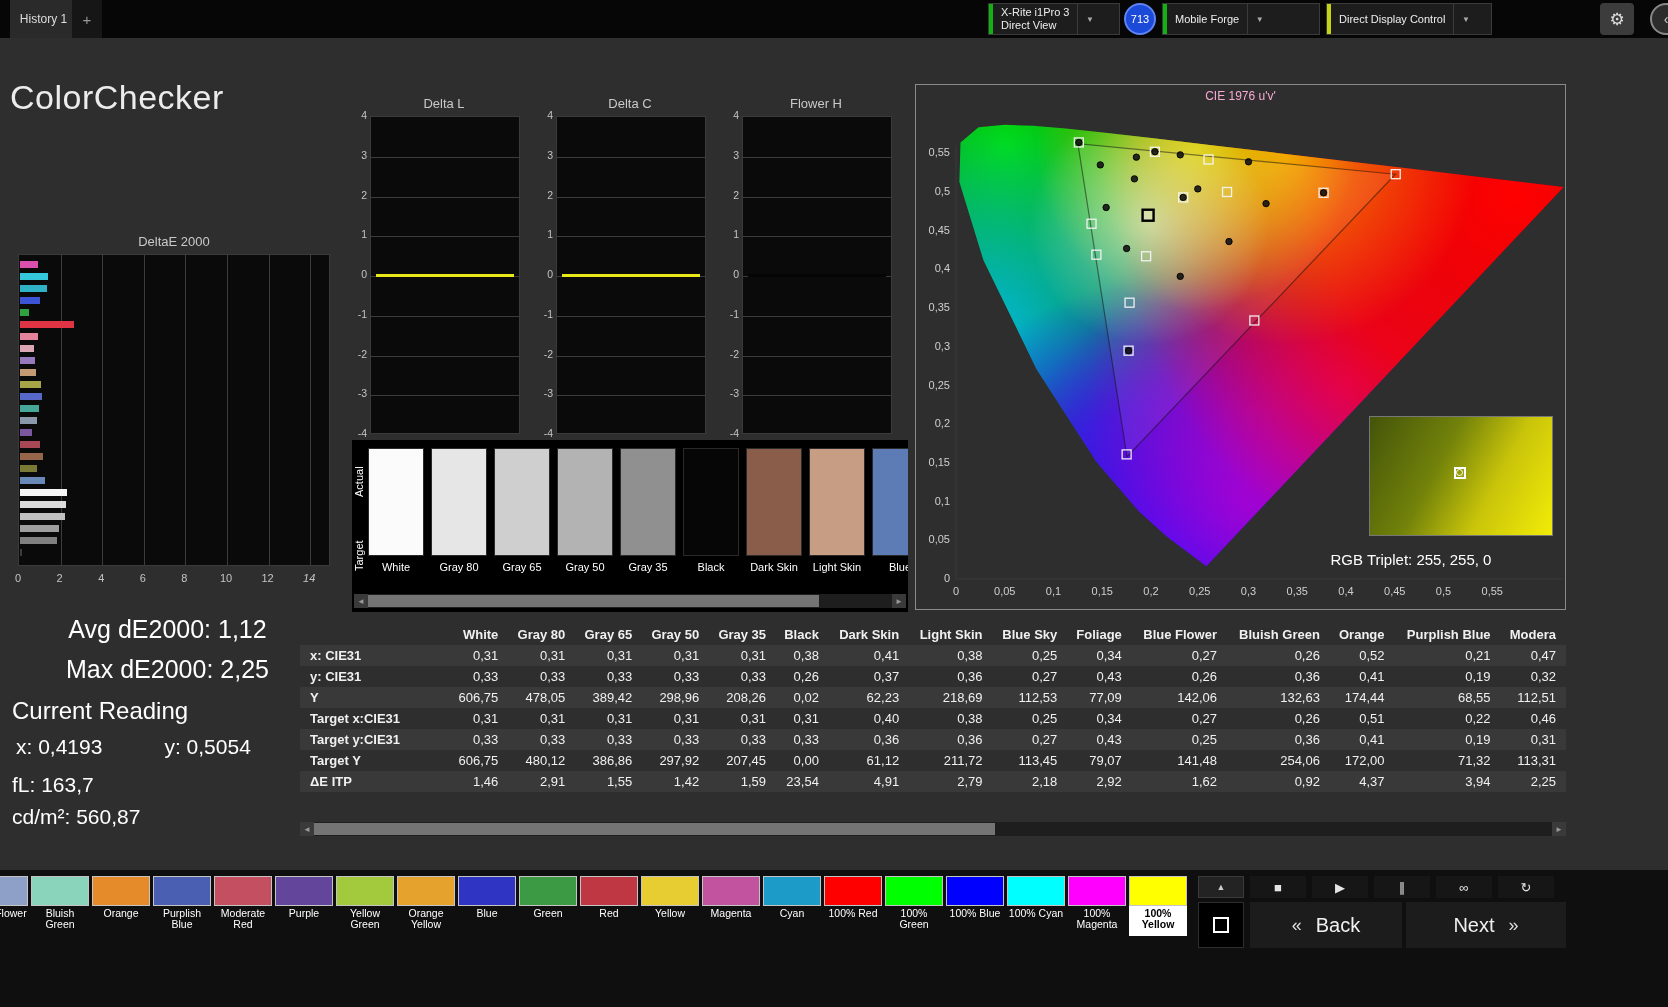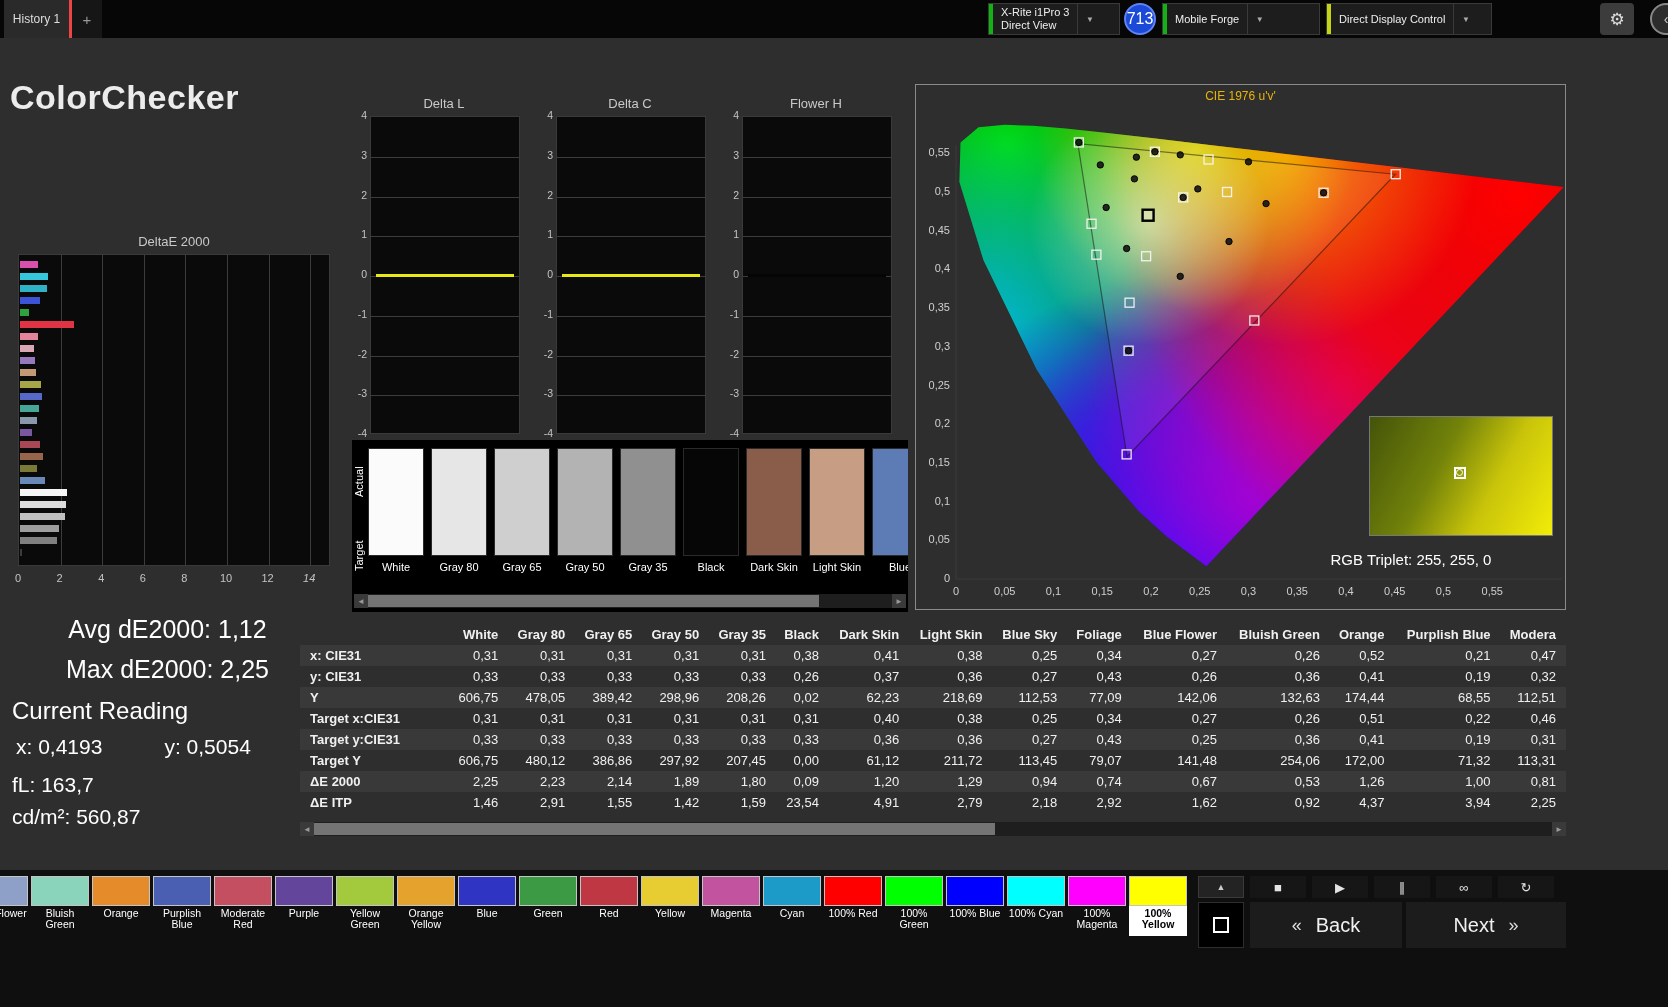--- a/index.html
+++ b/index.html
@@ -1,32 +1,32 @@
 <!DOCTYPE html>
 <html><head>
 <meta charset="utf-8">
 <style>
 *{box-sizing:border-box;margin:0;padding:0}
 html,body{width:1668px;height:1007px;background:#2e2e2e;font-family:"Liberation Sans",sans-serif;color:#e8e8e8;overflow:hidden;position:relative}
 
 
 #topbar{position:absolute;left:0;top:0;right:0;height:38px;background:#060606}
 .tab{position:absolute;top:0;height:38px;display:flex;align-items:center;justify-content:center;font-size:12px;color:#ddd;cursor:pointer}
-#tab-history{left:4px;width:70px;background:#2a2a2a;border-right:5px solid #ef4444}
+#tab-history{left:10px;width:70px;background:#2a2a2a;border-right:3px solid #ef4444}
 #tab-add{left:72px;width:30px;background:#161616;color:#999;font-size:15px}
 .devbox{position:absolute;top:3px;height:32px;background:#1d1d1d;border:1px solid #3a3a3a;display:flex;align-items:stretch;cursor:pointer}
 .devbar{width:4px;flex:none}
 .devtext{display:flex;flex-direction:column;justify-content:center;padding:0 8px;font-size:11px;line-height:13px;color:#eee;white-space:nowrap}
 .devdrop{width:24px;border-left:1px solid #3a3a3a;display:flex;align-items:center;justify-content:center;color:#aaa;font-size:8px;flex:none}
-#badge{position:absolute;left:1124px;top:3px;width:32px;height:32px;border-radius:50%;background:#1b49d8;border:2px solid #5f83f2;color:#fff;font-size:16px;display:flex;align-items:center;justify-content:center;cursor:pointer}
+#badge{position:absolute;left:1124px;top:3px;width:32px;height:32px;border-radius:50%;background:#1b49d8;border:2px solid #5f83f2;color:#fff;font-size:11px;display:flex;align-items:center;justify-content:center;cursor:pointer}
 #gearbtn{position:absolute;left:1600px;top:3px;width:34px;height:32px;background:#3c3c3c;border-radius:4px;display:flex;align-items:center;justify-content:center;font-size:17px;color:#ddd;cursor:pointer}
 #cornerbtn{position:absolute;left:1650px;top:3px;width:32px;height:32px;border-radius:50%;background:#2c2c2c;border:2px solid #888;color:#ccc;display:flex;align-items:center;justify-content:center;font-size:14px}
 
 
-#page-title{position:absolute;left:10px;top:78px;font-size:34px;color:#ececec;font-weight:700;letter-spacing:.5px}
+#page-title{position:absolute;left:10px;top:78px;font-size:34px;color:#ececec;font-weight:400;letter-spacing:.5px}
 #avg-stats{position:absolute;left:0;top:615px;width:335px;text-align:center;font-size:25px;color:#fff}
 #avg-stats div{margin-bottom:11px}
 #current-reading{position:absolute;left:12px;top:697px;font-size:24px;color:#fff}
 #xy-line{position:absolute;left:16px;top:735px;font-size:21px;color:#fff;display:flex;gap:62px}
 #fl-line{position:absolute;left:12px;top:773px;font-size:21px;color:#fff}
 #cd-line{position:absolute;left:12px;top:805px;font-size:21px;color:#fff}
 
 
 #de-chart{position:absolute;left:8px;top:234px;width:332px;height:364px}
 .chart-title{text-align:center;font-size:13px;color:#c9c9c9}
@@ -60,21 +60,21 @@
 .sb-btn{width:14px;height:14px;background:#3a3a3a;color:#999;font-size:8px;display:flex;align-items:center;justify-content:center;flex:none;cursor:pointer}
 .sb-track{position:relative;flex:1;height:14px}
 .sb-thumb{position:absolute;top:1px;height:12px;background:#747474;cursor:pointer}
 #strip-scroll{left:2px;right:2px;bottom:4px}
 #strip-scroll .sb-thumb{left:0;width:86%}
 #table-scroll{left:300px;width:1266px;top:822px}
 #table-scroll .sb-thumb{left:0;width:55%}
 
 
 #cie-panel{position:absolute;left:915px;top:84px;width:651px;height:526px;border:1px solid #8a8a8a;background:#2e2e2e}
-#cie-title{position:absolute;top:4px;left:0;right:0;text-align:center;font-size:12px;color:#eab308}
+#cie-title{position:absolute;top:4px;left:0;right:0;text-align:center;font-size:12px;color:#f9a8d4}
 #cie-svg{position:absolute;left:0;top:0}
 .cie-xt{position:absolute;top:500px;width:40px;text-align:center;font-size:11px;color:#cfcfcf}
 .cie-yt{position:absolute;left:2px;width:32px;text-align:right;font-size:11px;color:#cfcfcf}
 #rgb-inset{position:absolute;left:453px;top:331px;width:184px;height:120px;border:1px solid #777;background:linear-gradient(118deg,#44540a 0%,#72820a 38%,#c9c40a 66%,#f2ec08 100%)}
 #rgb-marker{position:absolute;left:46%;top:42%;width:12px;height:12px;border:2px solid #fff;display:flex;align-items:center;justify-content:center}
 #rgb-marker::after{content:"";width:5px;height:5px;border-radius:50%;border:1.5px solid #fff}
 #rgb-label{position:absolute;left:340px;top:466px;width:310px;text-align:center;font-size:15px;color:#fff}
 
 
 #table-wrap{position:absolute;left:300px;top:624px;width:1266px;height:196px;overflow:hidden}
@@ -588,38 +588,20 @@
           <td>211,72</td>
           <td>113,45</td>
           <td>79,07</td>
           <td>141,48</td>
           <td>254,06</td>
           <td>172,00</td>
           <td>71,32</td>
           <td>113,31</td>
         </tr>
         <tr>
-          <th class="rowlab">ΔE 2000</th>
-          <td>2,25</td>
-          <td>2,23</td>
-          <td>2,14</td>
-          <td>1,89</td>
-          <td>1,80</td>
-          <td>0,09</td>
-          <td>1,20</td>
-          <td>1,29</td>
-          <td>0,94</td>
-          <td>0,74</td>
-          <td>0,67</td>
-          <td>0,53</td>
-          <td>1,26</td>
-          <td>1,00</td>
-          <td>0,81</td>
-        </tr>
-        <tr>
           <th class="rowlab">ΔE ITP</th>
           <td>1,46</td>
           <td>2,91</td>
           <td>1,55</td>
           <td>1,42</td>
           <td>1,59</td>
           <td>23,54</td>
           <td>4,91</td>
           <td>2,79</td>
           <td>2,18</td>

